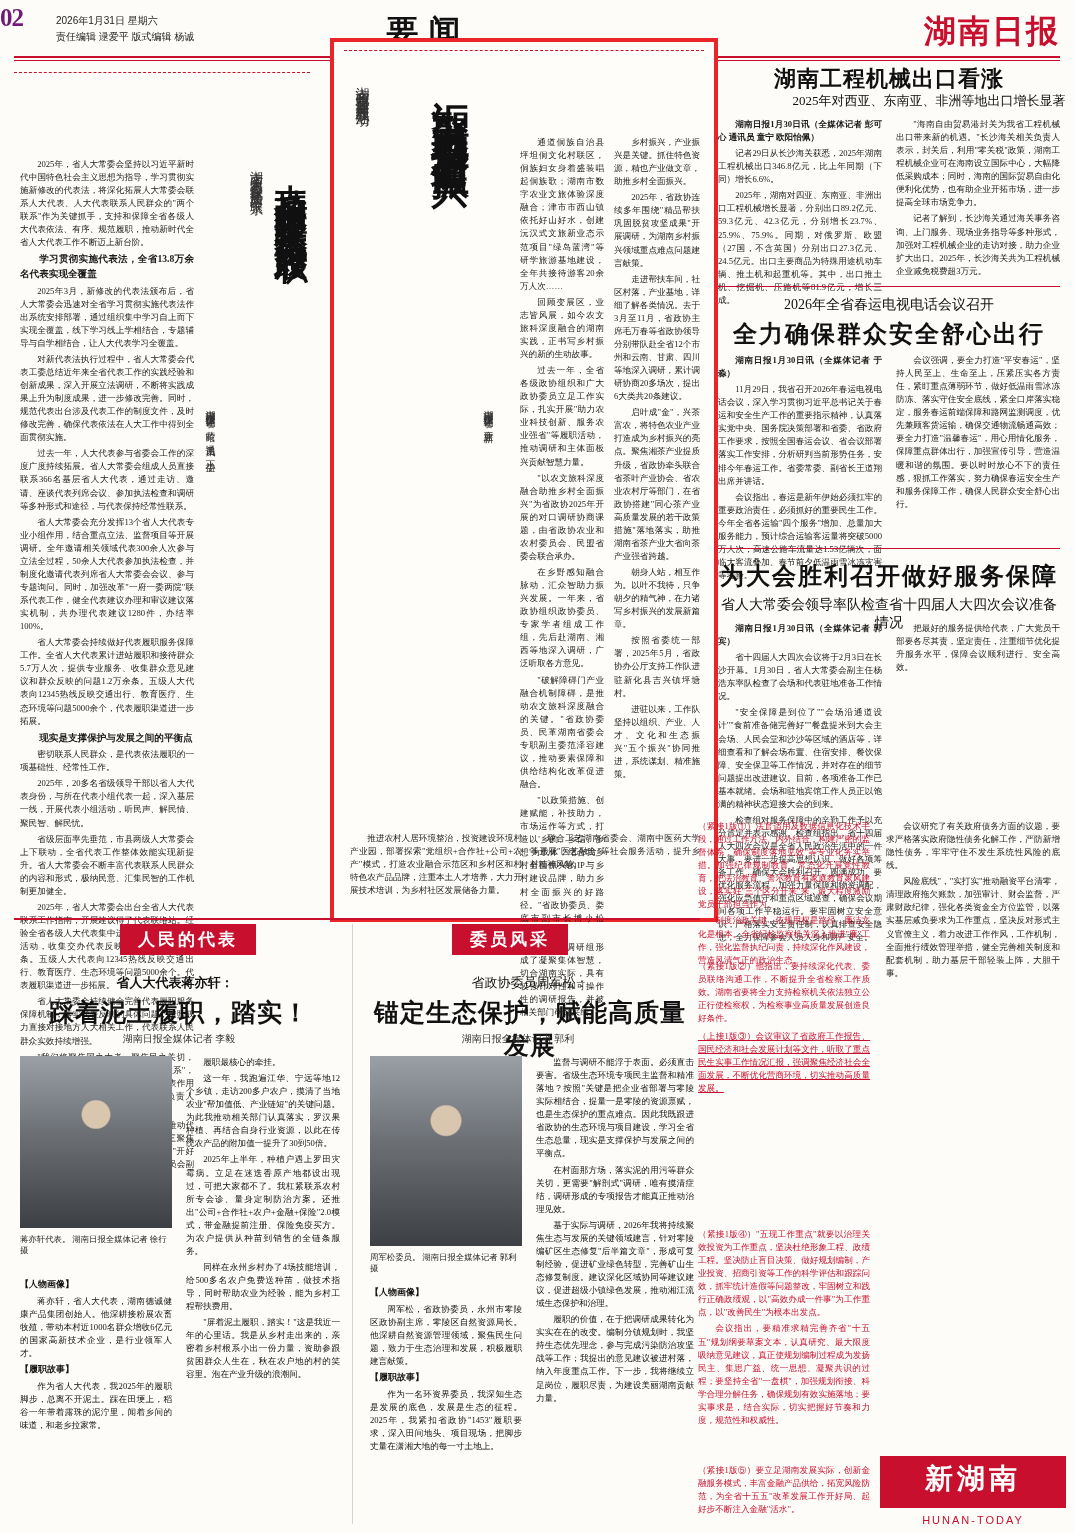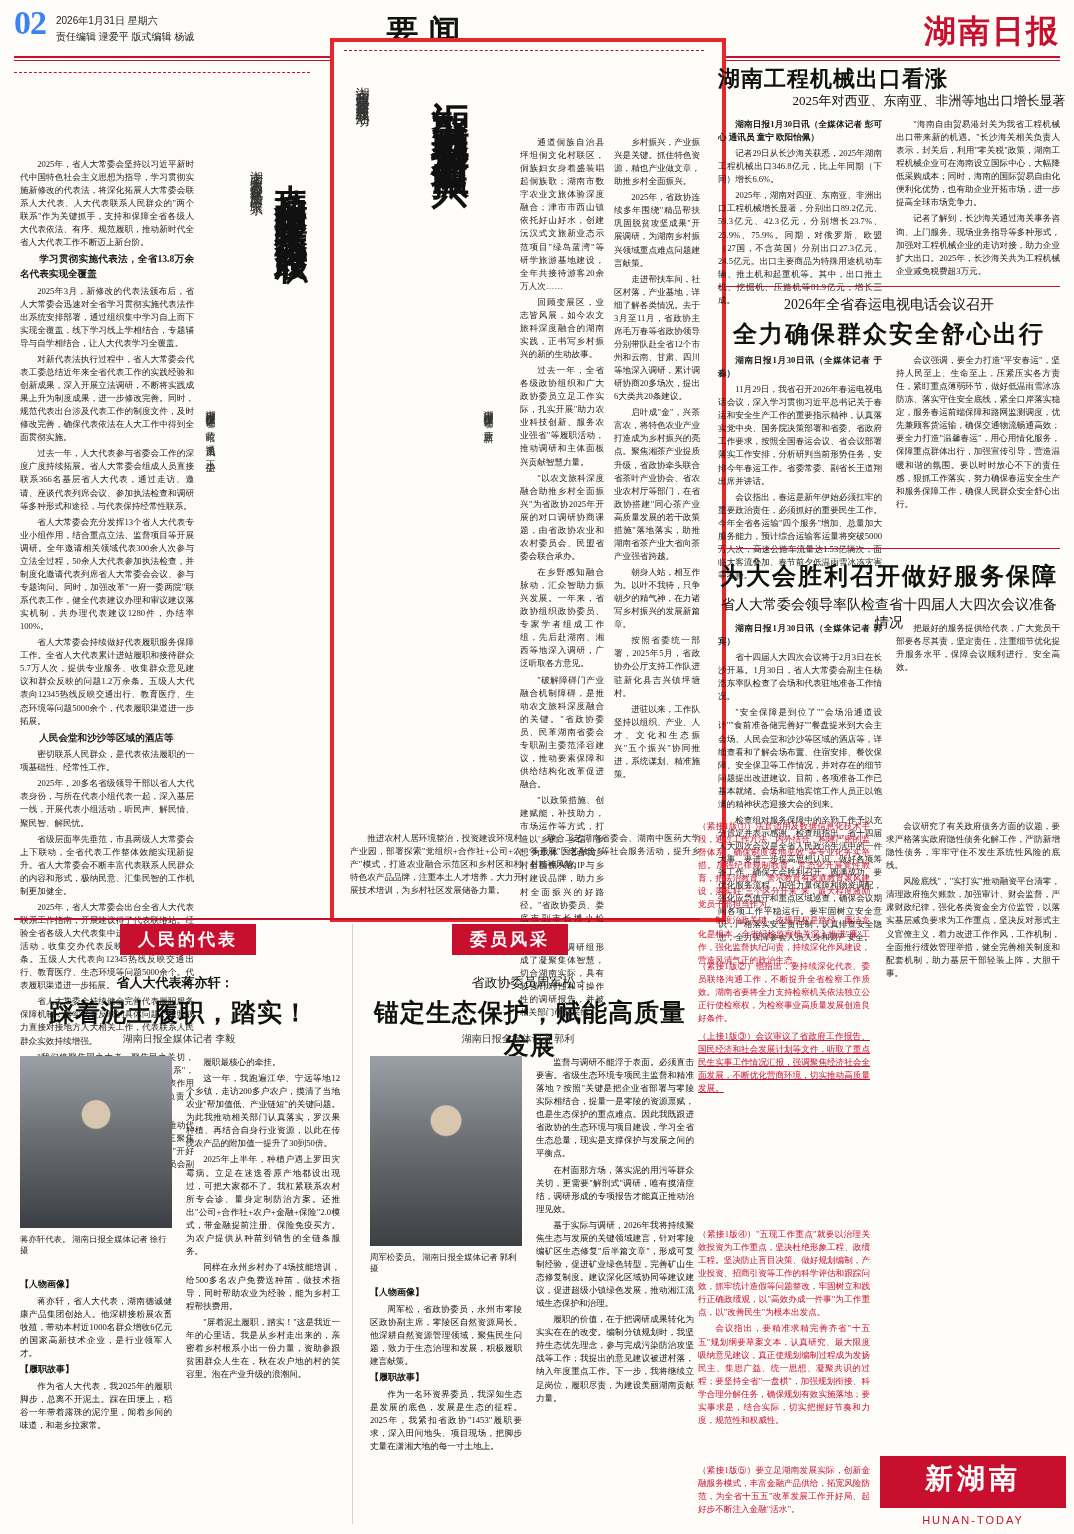--- a/index.html
+++ b/index.html
@@ -8,21 +8,21 @@
     background:#fdfcf8;
     font-family:"Liberation Serif", serif;
     color:#111;
     position:relative;
     overflow:hidden;
   }
   .page{position:relative;width:1074px;height:1534px;}
 
   
   .masthead{position:absolute;left:0;top:0;width:1074px;height:58px;}
-  .pageno{position:absolute;left:14px;top:4px;font-family:"Liberation Serif",serif;font-size:34px;font-weight:bold;color:#3b82f6;letter-spacing:-1px;}
+  .pageno{position:absolute;left:0;top:4px;font-family:"Liberation Serif",serif;font-size:25px;font-weight:bold;color:#701a75;letter-spacing:-1px;}
   .mast-date{position:absolute;left:56px;top:14px;font-size:10px;color:#222;font-family:"Liberation Sans",sans-serif;}
   .mast-editors{position:absolute;left:56px;top:30px;font-size:10px;color:#222;font-family:"Liberation Sans",sans-serif;}
   .mast-title{position:absolute;left:0;top:10px;width:857px;text-align:center;font-size:32px;font-weight:bold;letter-spacing:10px;font-family:"Liberation Serif",serif;}
   .mast-logo{position:absolute;right:14px;top:10px;font-size:32px;font-weight:bold;color:#c8102e;letter-spacing:2px;font-family:"Liberation Serif",serif;}
   .mast-rule{position:absolute;left:14px;top:56px;width:1046px;border-top:2px solid #c8102e;}
   .mast-rule2{position:absolute;left:14px;top:60px;width:1046px;border-top:1px solid #c8102e;}
 
   
   .col{position:absolute;font-size:8.6px;line-height:1.52;text-align:justify;color:#1a1a1a;}
   .col p{margin:0 0 3px 0;text-indent:2em;}
@@ -31,32 +31,32 @@
 
   
   .left-feature{position:absolute;left:14px;top:72px;width:296px;height:830px;}
   .lf-dashed{position:absolute;left:0;top:0;width:296px;border-top:1px dashed #c8102e;}
   .lf-big{position:absolute;right:2px;top:86px;height:700px;writing-mode:vertical-rl;text-orientation:upright;font-size:33px;font-weight:bold;letter-spacing:5px;line-height:1.08;font-family:"Liberation Serif",serif;}
   .lf-kicker{position:absolute;right:44px;top:88px;height:300px;writing-mode:vertical-rl;text-orientation:upright;font-size:13px;letter-spacing:2px;line-height:1.5;color:#333;}
   .lf-byline{position:absolute;right:92px;top:330px;height:240px;writing-mode:vertical-rl;text-orientation:upright;font-size:10px;letter-spacing:1px;line-height:1.6;color:#333;}
   .lf-body{position:absolute;left:6px;top:86px;width:174px;}
 
   
-  .center-box{position:absolute;left:330px;top:38px;width:380px;height:876px;border:4px solid #e8262a;background:#fffdfa;padding-left:8px;}
+  .center-box{position:absolute;left:330px;top:38px;width:380px;height:876px;border:4px solid #e8262a;background:#fffdfa;}
   .cb-dashed{position:absolute;left:10px;top:8px;width:360px;border-top:1px dashed #c8102e;}
   .cb-big{position:absolute;left:96px;top:30px;height:740px;writing-mode:vertical-rl;text-orientation:upright;font-size:38px;font-weight:bold;letter-spacing:6px;line-height:1.06;}
   .cb-kicker{position:absolute;left:18px;top:34px;height:330px;writing-mode:vertical-rl;text-orientation:upright;font-size:14px;letter-spacing:2px;line-height:1.5;color:#333;}
   .cb-byline{position:absolute;left:146px;top:360px;height:260px;writing-mode:vertical-rl;text-orientation:upright;font-size:10px;letter-spacing:1px;line-height:1.6;color:#333;}
   .cb-col1{position:absolute;left:186px;top:94px;width:84px;}
   .cb-col2{position:absolute;left:280px;top:94px;width:86px;}
   .cb-colbot1{position:absolute;left:16px;top:790px;width:172px;}
   .cb-colbot2{position:absolute;left:196px;top:790px;width:170px;}
 
   
-  .rhead1{position:absolute;left:718px;top:64px;width:342px;font-size:22px;font-weight:bold;letter-spacing:1px;}
+  .rhead1{position:absolute;left:718px;top:64px;width:342px;text-align:center;font-size:22px;font-weight:bold;letter-spacing:1px;}
   .rsub1{position:absolute;left:718px;top:92px;width:342px;text-align:center;font-size:13px;letter-spacing:0px;padding-left:40px;}
   .rnews1a{position:absolute;left:718px;top:118px;width:164px;}
   .rnews1b{position:absolute;left:896px;top:118px;width:164px;}
 
   .rhead2{position:absolute;left:718px;top:296px;width:342px;text-align:center;font-size:14px;letter-spacing:0px;}
   .rhead2b{position:absolute;left:718px;top:318px;width:342px;text-align:center;font-size:24px;font-weight:bold;letter-spacing:2px;}
   .rnews2a{position:absolute;left:718px;top:354px;width:164px;}
   .rnews2b{position:absolute;left:896px;top:354px;width:164px;}
 
   .rhead3{position:absolute;left:718px;top:560px;width:342px;text-align:center;font-size:24px;font-weight:bold;letter-spacing:2px;}
@@ -113,21 +113,21 @@
     <div class="lf-byline">湖南日报全媒体记者  黄晗  通讯员  王小益</div>
 
     <div class="col lf-body">
       <p>2025年，省人大常委会坚持以习近平新时代中国特色社会主义思想为指导，学习贯彻实施新修改的代表法，将深化拓展人大常委会联系人大代表、人大代表联系人民群众的"两个联系"作为关键抓手，支持和保障全省各级人大代表依法、有序、规范履职，推动新时代全省人大代表工作不断迈上新台阶。</p>
       <p class="subhead">学习贯彻实施代表法，全省13.8万余名代表实现全覆盖</p>
       <p>2025年3月，新修改的代表法颁布后，省人大常委会迅速对全省学习贯彻实施代表法作出系统安排部署，通过组织集中学习自上而下实现全覆盖，线下学习线上学相结合，专题辅导与自学相结合，让人大代表学习全覆盖。</p>
       <p>对新代表法执行过程中，省人大常委会代表工委总结近年来全省代表工作的实践经验和创新成果，深入开展立法调研，不断将实践成果上升为制度成果，进一步修改完善。同时，规范代表出台涉及代表工作的制度文件，及时修改完善，确保代表依法在人大工作中得到全面贯彻实施。</p>
       <p>过去一年，人大代表参与省委会工作的深度广度持续拓展。省人大常委会组成人员直接联系366名基层省人大代表，通过走访、邀请、座谈代表列席会议、参加执法检查和调研等多种形式和途径，与代表保持经常性联系。</p>
       <p>省人大常委会充分发挥13个省人大代表专业小组作用，结合重点立法、监督项目等开展调研。全年邀请相关领域代表300余人次参与立法全过程，50余人大代表参加执法检查，并制度化邀请代表列席省人大常委会会议、参与专题询问。同时，加强改革"一府一委两院"联系代表工作，健全代表建议办理和审议建议落实机制，共办理代表建议1280件，办结率100%。</p>
       <p>省人大常委会持续做好代表履职服务保障工作。全省人大代表累计进站履职和接待群众5.7万人次，提供专业服务、收集群众意见建议和群众反映的问题1.2万余条。五级人大代表向12345热线反映交通出行、教育医疗、生态环境等问题5000余个，代表履职渠道进一步拓展。</p>
-      <p class="subhead">人民会堂和沙沙等区域的酒店等</p>
+      <p class="subhead">现实是支撑保护与发展之间的平衡点</p>
       <p>密切联系人民群众，是代表依法履职的一项基础性、经常性工作。</p>
       <p>2025年，20多名省级领导干部以省人大代表身份，与所在代表小组代表一起，深入基层一线，开展代表小组活动，听民声、解民情、聚民智、解民忧。</p>
       <p>省级层面率先垂范，市县两级人大常委会上下联动，全省代表工作整体效能实现新提升。省人大常委会不断丰富代表联系人民群众的内容和形式，极纳民意、汇集民智的工作机制更加健全。</p>
       <p>2025年，省人大常委会出台全省人大代表联系工作指南，开展建议得了代表联络站。经验全省各级人大代表集中进站履职和接待群众活动，收集交办代表反映的群众意见2万余条。五级人大代表向12345热线反映交通出行、教育医疗、生态环境等问题5000余个。代表履职渠道进一步拓展。</p>
       <p>省人大常委会持续健全完善代表履职服务保障机制，落实代表反映的具体问题，按照权力直接对接地方人大相关工作，代表联系人民群众实效持续增强。</p>
       <p>"我们将聚焦国之大者，聚焦民之关切，聚焦高质量发展，持续深化拓展"两个联系"，在组织人大代表依法履职、充分发挥代表作用上下更大功夫。"省人大常委会相关负责人说。</p>
       <p>2025年，省人大常委会深入民情，推动代表工作创新服务中高质量发展。坚持"三聚焦三发力"，以代表工作之为助力"十五五"开好局、起好步。省人大常委会代表工作委员会副主任孟浩说。</p>
     </div>
   </div>
 

